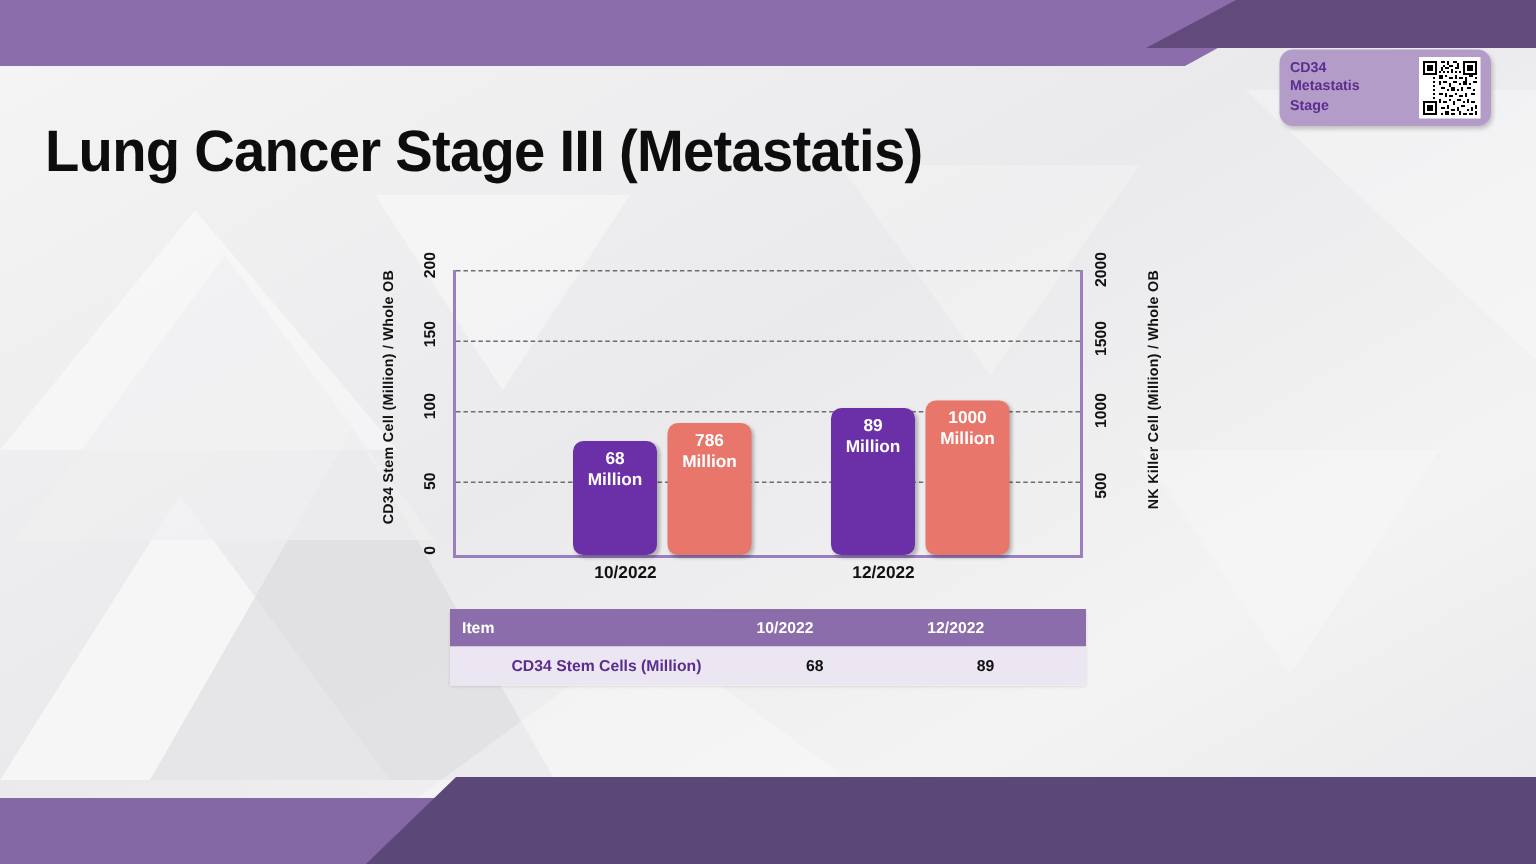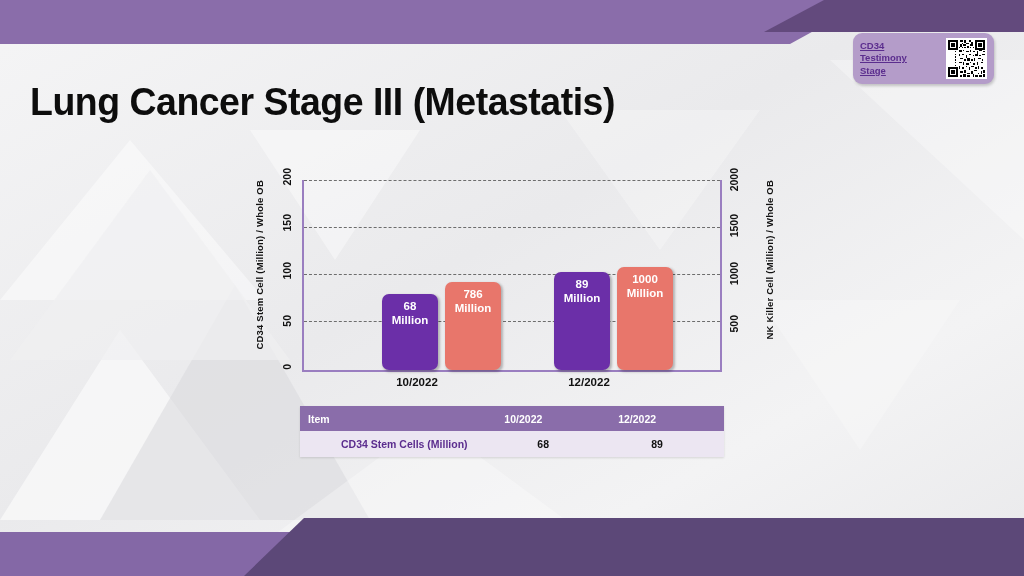--- a/index.html
+++ b/index.html
@@ -74,21 +74,20 @@
     align-items: center;
     padding: 0 7px;
     box-sizing: border-box;
   }
   .qr-badge-text {
     font-size: 9.5px;
     font-weight: bold;
     color: #5b2d8e;
     line-height: 12.5px;
     flex: 1;
-    text-decoration: underline;
   }
   .qr-code {
     width: 41px;
     height: 41px;
     background: #ffffff;
     padding: 1px;
     box-sizing: border-box;
     flex: none;
   }
 
@@ -231,21 +230,21 @@
   </svg>
   <svg class="bottom-band-dark" viewBox="0 0 840 58" preserveAspectRatio="none">
     <polygon points="120,0 840,0 840,58 60,58" fill="#5c4878"></polygon>
   </svg>
 
   <div class="slide-title">Lung Cancer Stage III (Metastatis)</div>
 
   <div class="qr-badge">
     <div class="qr-badge-text">
       <div>CD34</div>
-      <div>Testimony</div>
+      <div>Metastatis</div>
       <div>Stage</div>
     </div>
     <svg class="qr-code" viewBox="0 0 29 29" shape-rendering="crispEdges">
       <rect width="29" height="29" fill="#ffffff"></rect>
       <g fill="#000000">
 
         <rect x="1" y="1" width="7" height="1"></rect>
           <rect x="1" y="7" width="7" height="1"></rect>
         <rect x="1" y="1" width="1" height="7"></rect>
           <rect x="7" y="1" width="1" height="7"></rect>

